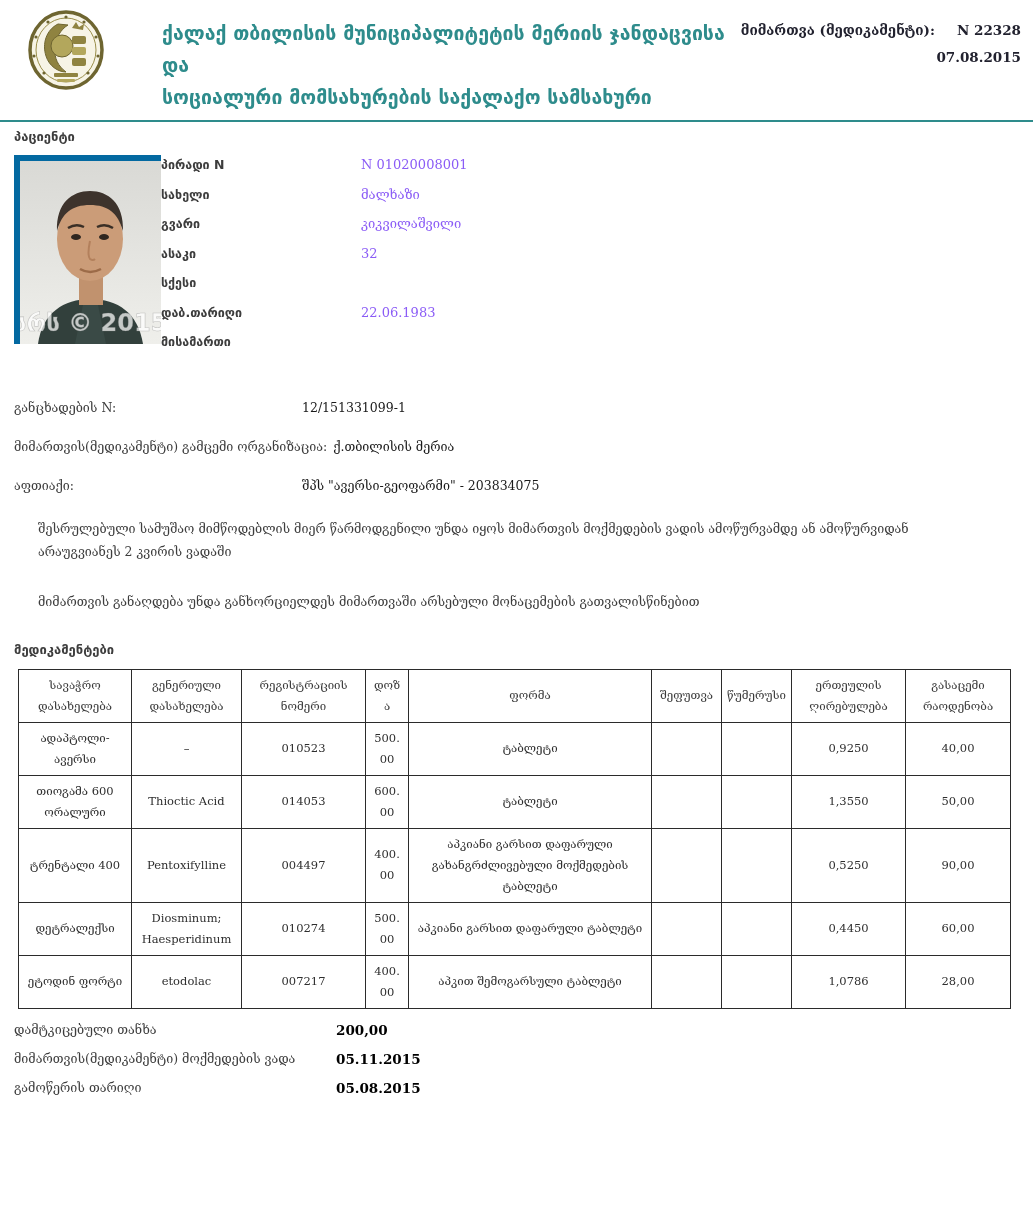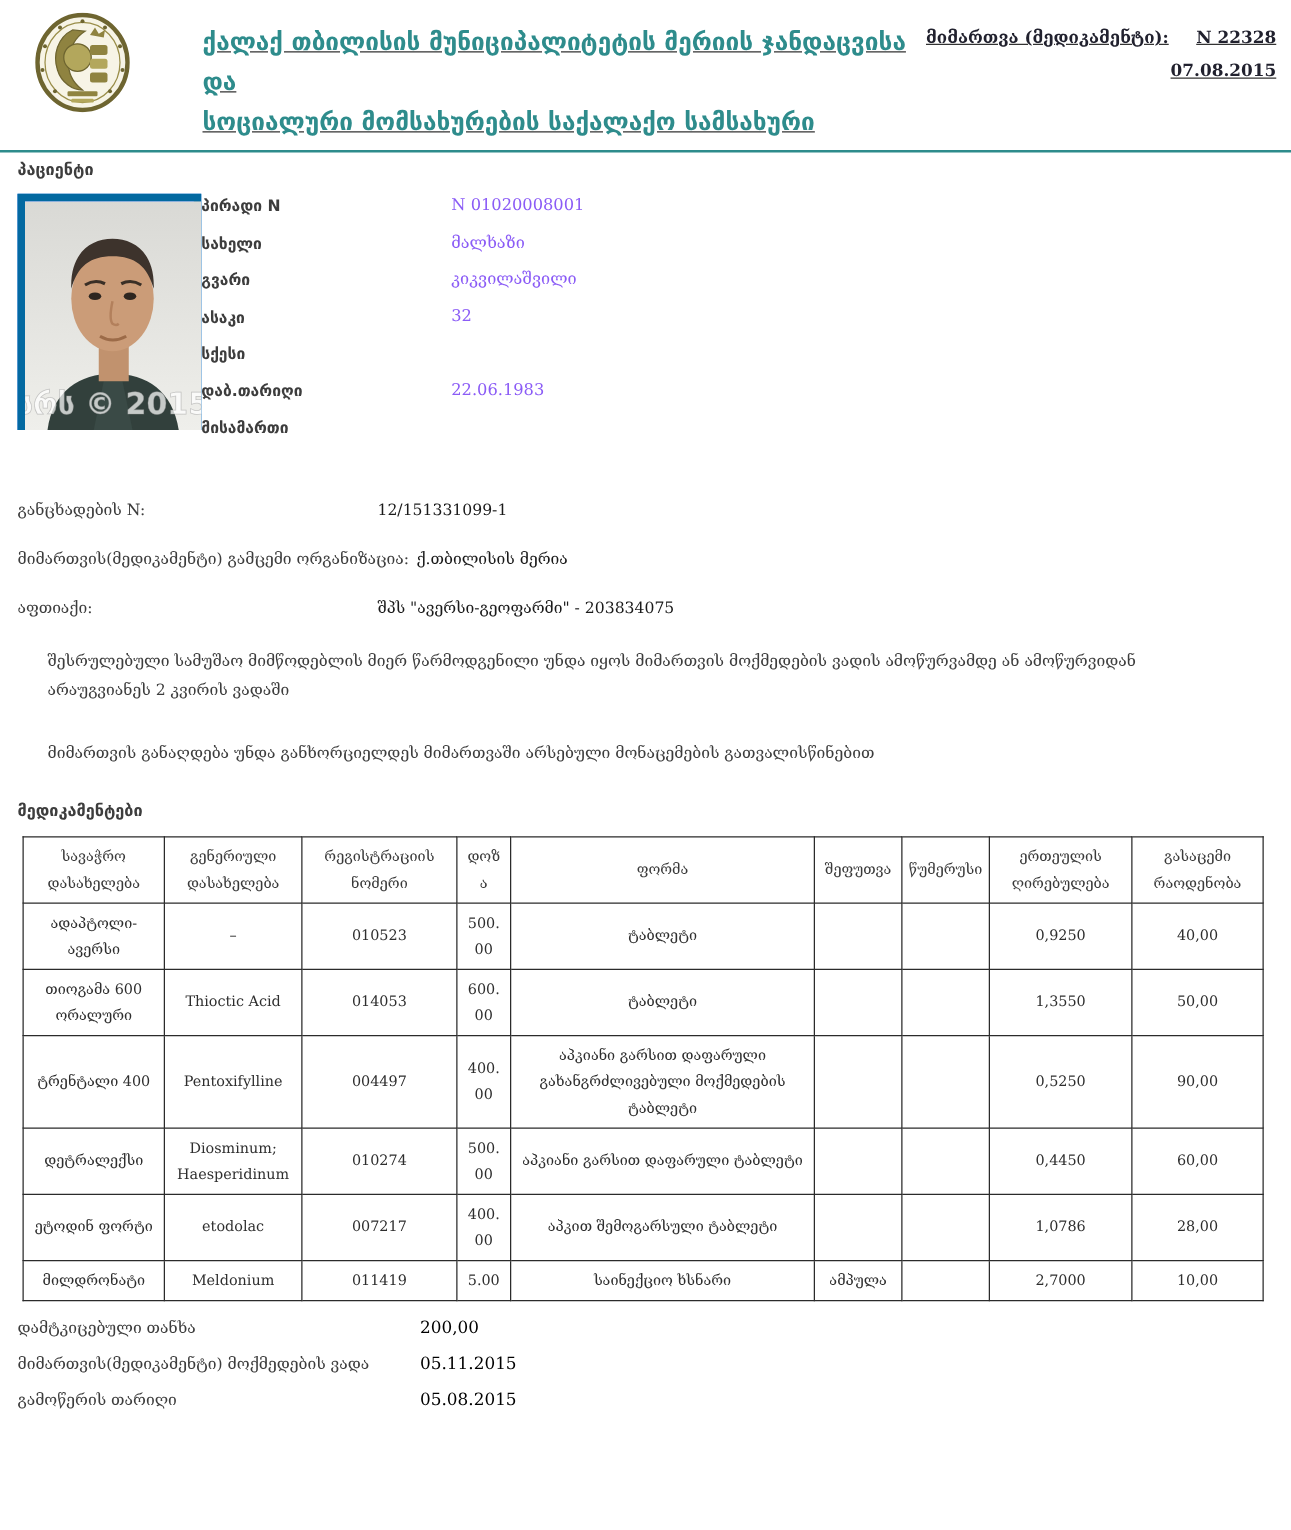--- a/index.html
+++ b/index.html
@@ -5,21 +5,21 @@
   * { box-sizing: border-box; margin: 0; padding: 0; }
   html,body { background:#fff; }
   body {
     width: 1033px;
     font-family: "DejaVu Serif", "DejaVu Sans", serif;
     color: #333;
   }
   .page { width: 1033px; min-height: 1224px; background: #fff; position: relative; }
 
   
-  .header { display: flex; align-items: flex-start; padding: 10px 12px 0 28px; text-decoration: underline; }
+  .header { display: flex; align-items: flex-start; padding: 10px 12px 0 28px; }
   .logo { width: 76px; height: 80px; flex: 0 0 auto; }
   .titles {
     margin-left: 58px;
     font-family: "DejaVu Sans", sans-serif;
     font-weight: bold;
     font-size: 19.5px;
     line-height: 32px;
     color: #2e8c8c;
     padding-top: 8px;
     flex: 1 1 auto;
@@ -73,21 +73,21 @@
     text-align: center; vertical-align: middle;
     padding: 5px 5px; line-height: 21px;
     overflow: hidden; word-wrap: break-word;
   }
   table.meds th { font-weight: normal; height: 52px; color: #3a3a3a; }
 
   
   .summary { padding: 13px 0 0 14px; }
   .sfield { height: 29px; font-size: 12.5px; }
   .sfield .slabel { display: inline-block; width: 318px; color: #3d3d3d; vertical-align: top; }
-  .sfield .svalue { font-weight: normal; font-size: 13.5px; color: #000; text-align: center; }
+  .sfield .svalue { font-weight: bold; font-size: 13.5px; color: #000; text-align: center; }
 </style>
 </head>
 <body>
 
 <div class="page">
 
   <div class="header">
     <svg class="logo" viewBox="0 0 76 80">
       <ellipse cx="38" cy="40" rx="36" ry="38" fill="#f7f4e6" stroke="#6e6530" stroke-width="3.5"></ellipse>
       <ellipse cx="38" cy="40" rx="30" ry="32" fill="none" stroke="#9a8e4a" stroke-width="1"></ellipse>
@@ -275,31 +275,20 @@
         <td>ეტოდინ ფორტი</td>
         <td>etodolac</td>
         <td>007217</td>
         <td>400.00</td>
         <td>აპკით შემოგარსული ტაბლეტი</td>
         <td></td>
         <td></td>
         <td>1,0786</td>
         <td>28,00</td>
       </tr>
-      <tr>
-        <td>მილდრონატი</td>
-        <td>Meldonium</td>
-        <td>011419</td>
-        <td>5.00</td>
-        <td>საინექციო ხსნარი</td>
-        <td>ამპულა</td>
-        <td></td>
-        <td>2,7000</td>
-        <td>10,00</td>
-      </tr>
     </tbody>
   </table>
 
   <div class="summary">
     <div class="sfield">
       <span class="slabel">დამტკიცებული თანხა</span>
       <span class="svalue">200,00</span>
     </div>
     <div class="sfield">
       <span class="slabel">მიმართვის(მედიკამენტი) მოქმედების ვადა</span>

